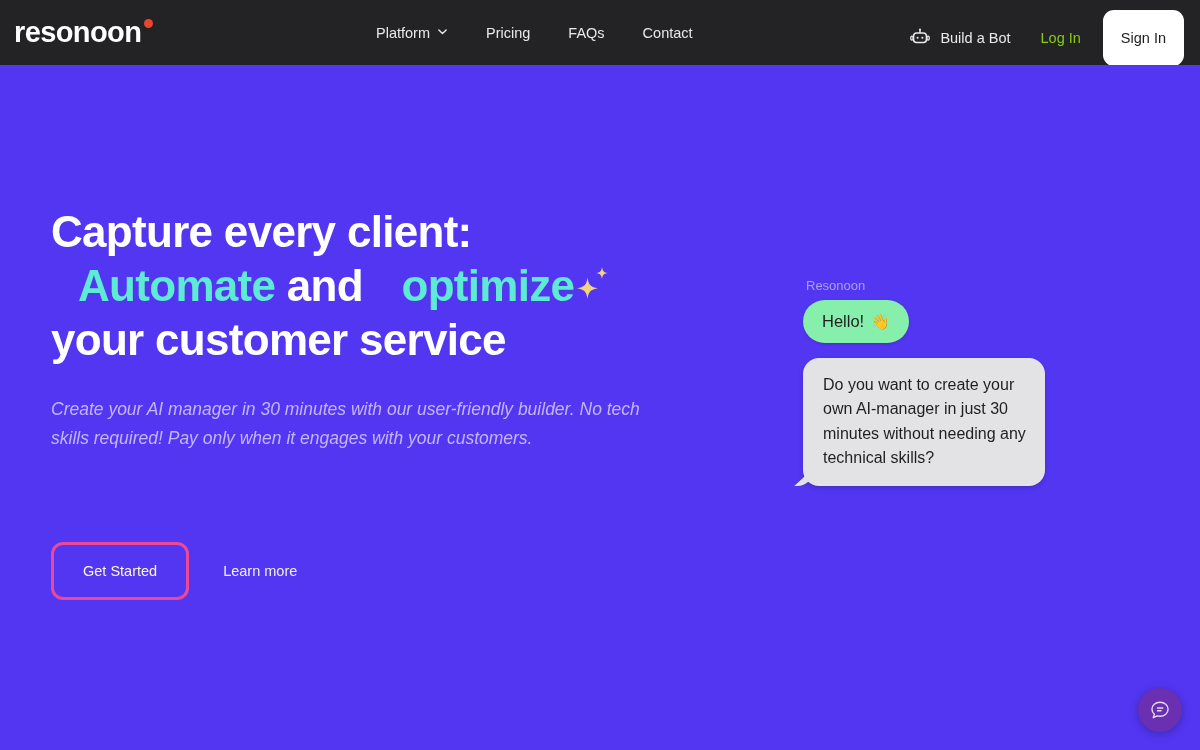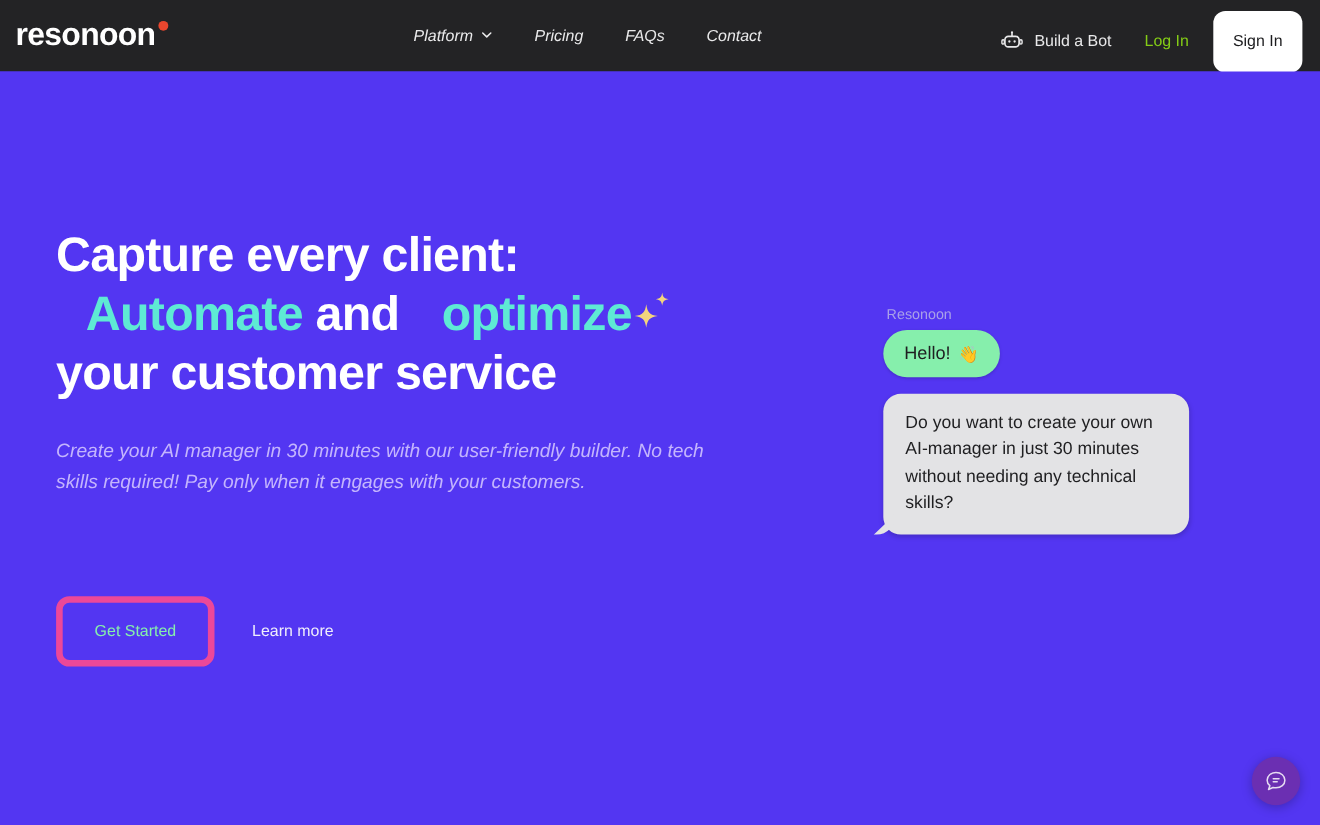--- a/index.html
+++ b/index.html
@@ -36,21 +36,20 @@
     margin-left:3px;
     margin-top:1px;
   }
 
   .nav {
     position:absolute;
     left:376px; top:0;
     height:65px;
     display:flex; align-items:center;
     gap:0;
-    font-style:italic;
   }
   .nav-item {
     display:flex; align-items:center; gap:7px;
     color:#E9E9EA;
     font-size:14.5px;
     cursor:pointer;
     padding:0 19px;
     white-space:nowrap;
   }
   .nav-item:first-child { padding-left:0; }
@@ -130,24 +129,24 @@
     font-style:italic;
   }
   .body-copy .para2 { margin-top:31px; }
 
   .cta-row {
     position:absolute;
     left:51px; top:477px;
     display:flex; align-items:center;
   }
   .btn-outline {
-    border:6px solid #ec4899;
+    border:3px solid #ec4899;
     border-radius:12px;
     background:transparent;
-    color:#86efac;
+    color:#fef9c3;
     font-size:14.5px;
     padding:18px 29px;
     cursor:pointer;
     font-family:"Liberation Sans", sans-serif;
     white-space:nowrap;
   }
   .btn-link {
     color:#EFEDFB;
     font-size:14.5px;
     margin-left:34px;
@@ -174,21 +173,21 @@
     font-size:16.5px;
     border-radius:26px;
     padding:12px 19px;
     box-shadow:0 1px 3px rgba(0,0,0,0.18);
   }
   .wave { margin-left:7px; font-size:15px; }
 
   .bubble-question {
     position:relative;
     margin-top:15px;
-    width:278px;
+    width:242px;
     background:#E3E3E5;
     color:#1f1f21;
     font-size:16px;
     line-height:1.52;
     border-radius:16px;
     padding:15px 18px 16px 20px;
     box-shadow:0 2px 5px rgba(0,0,0,0.18);
   }
   .bubble-question::after {
     content:"";

